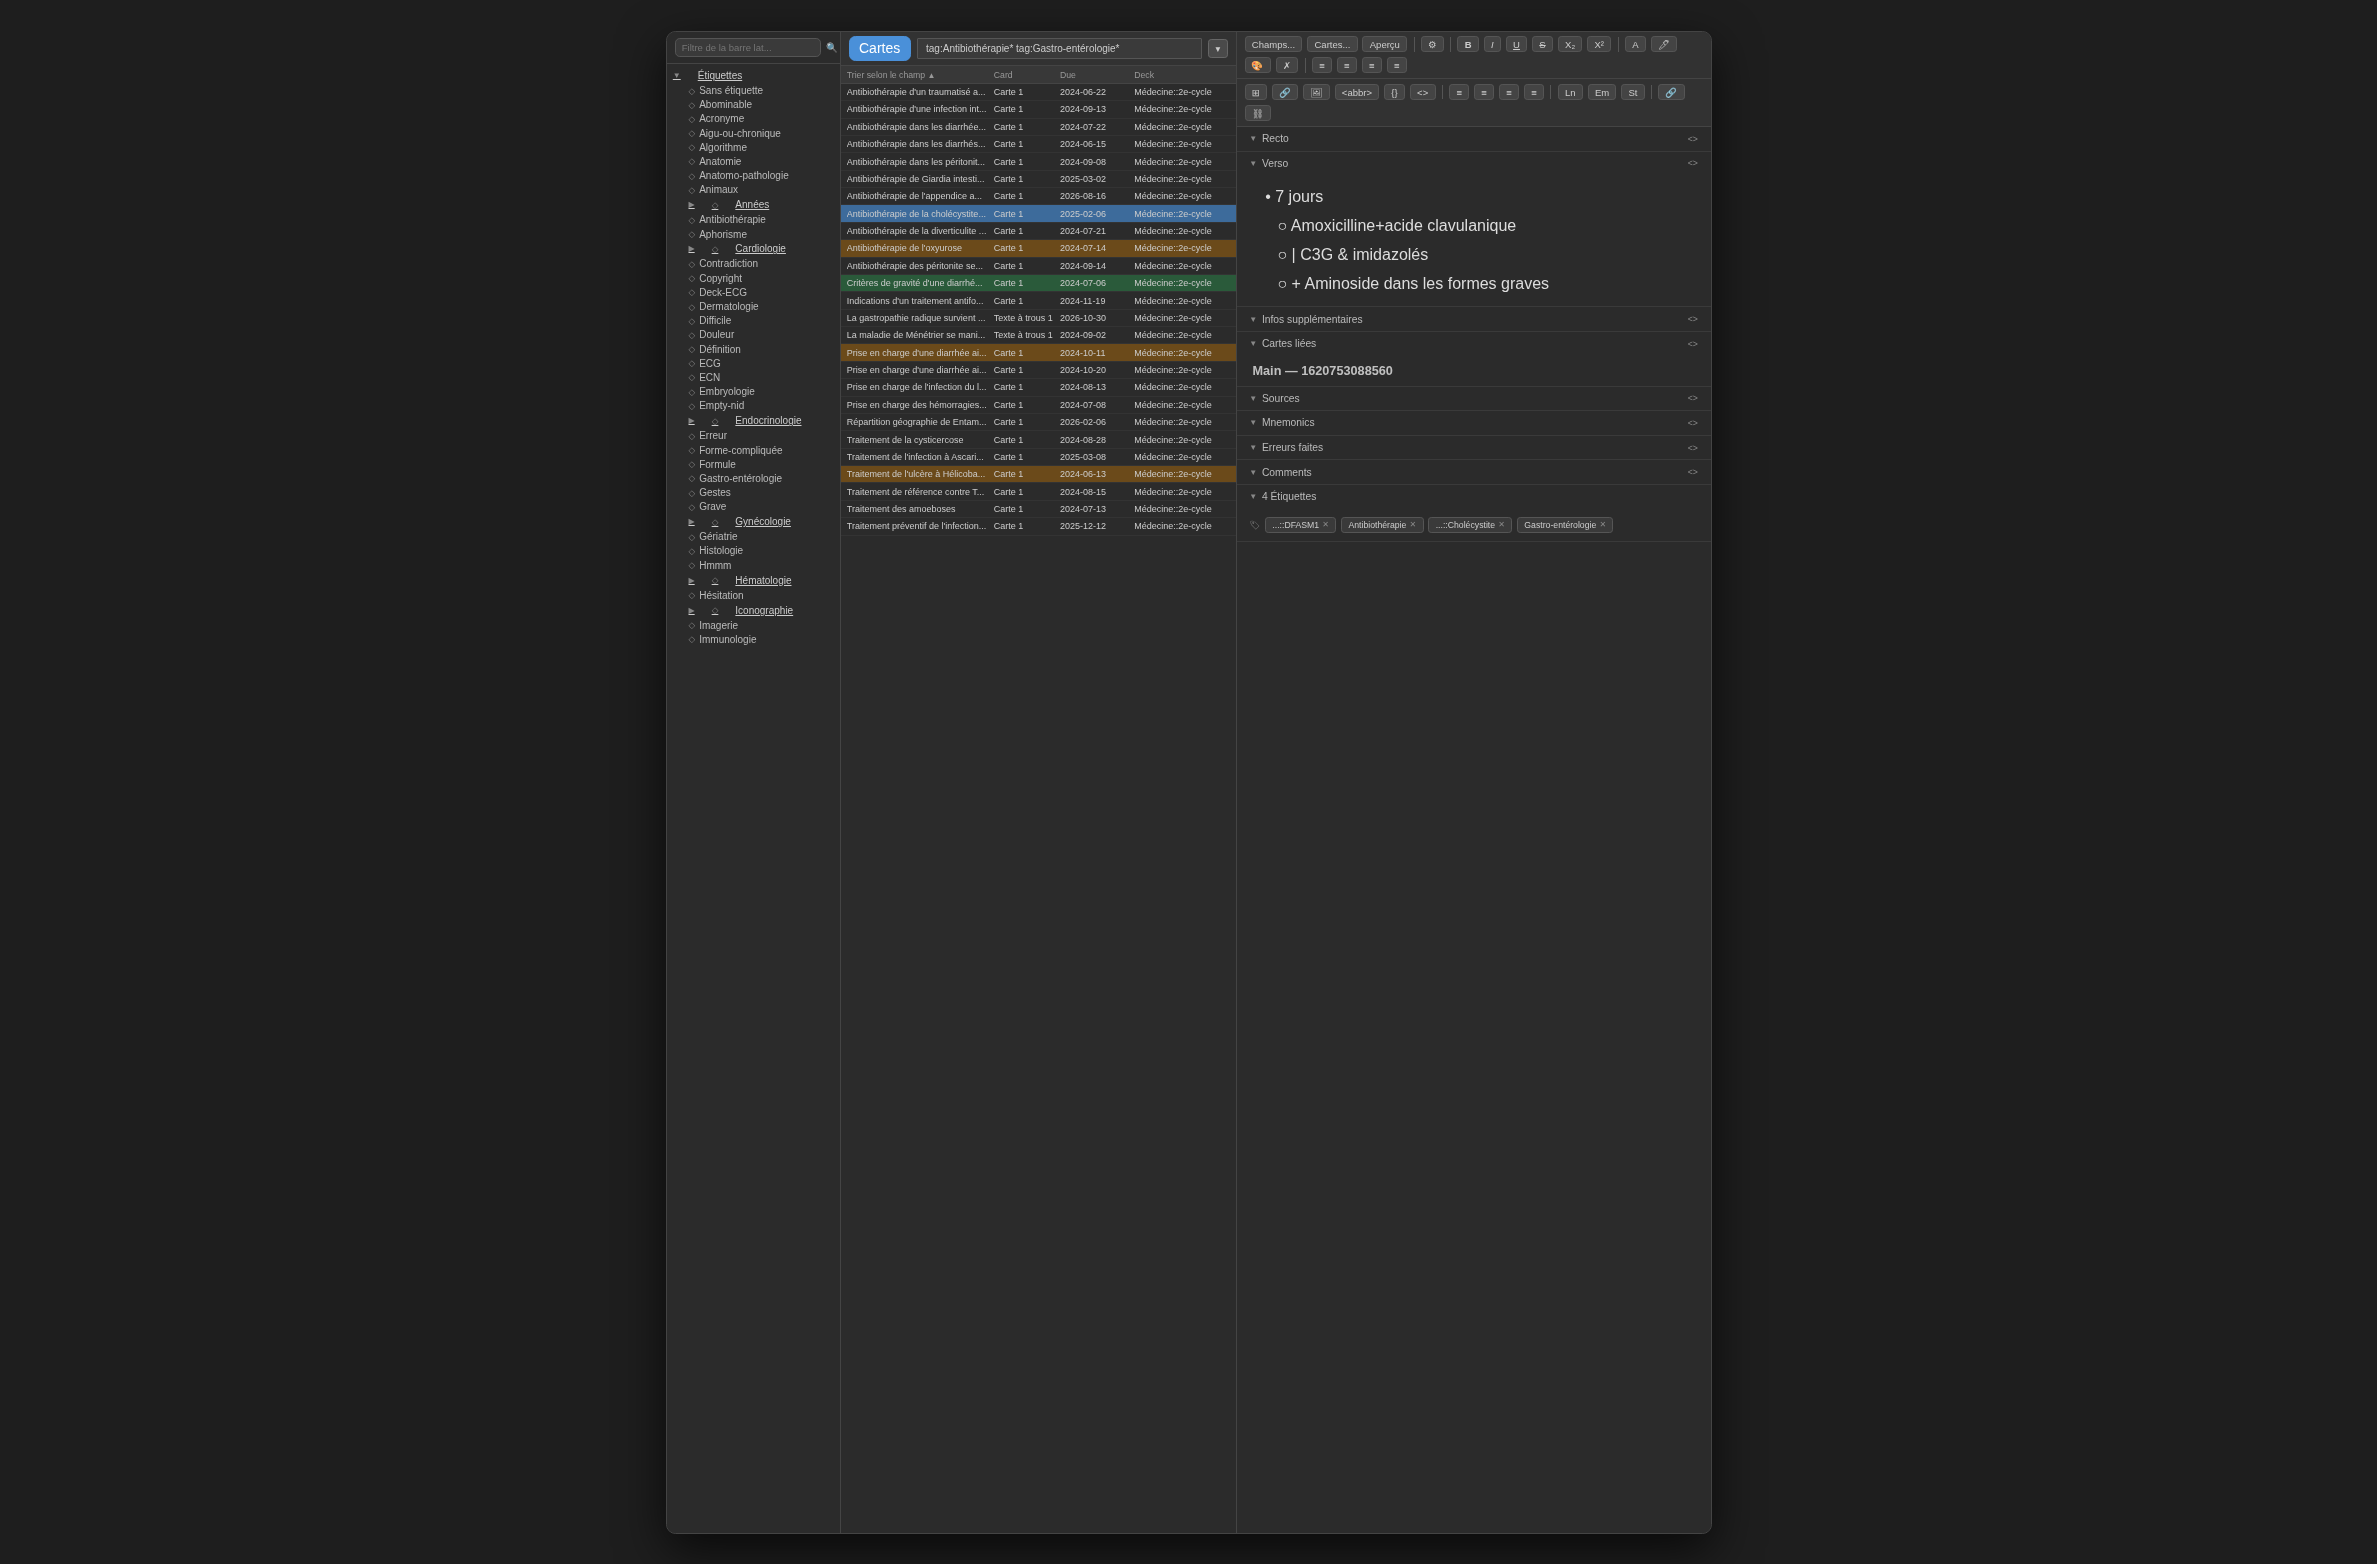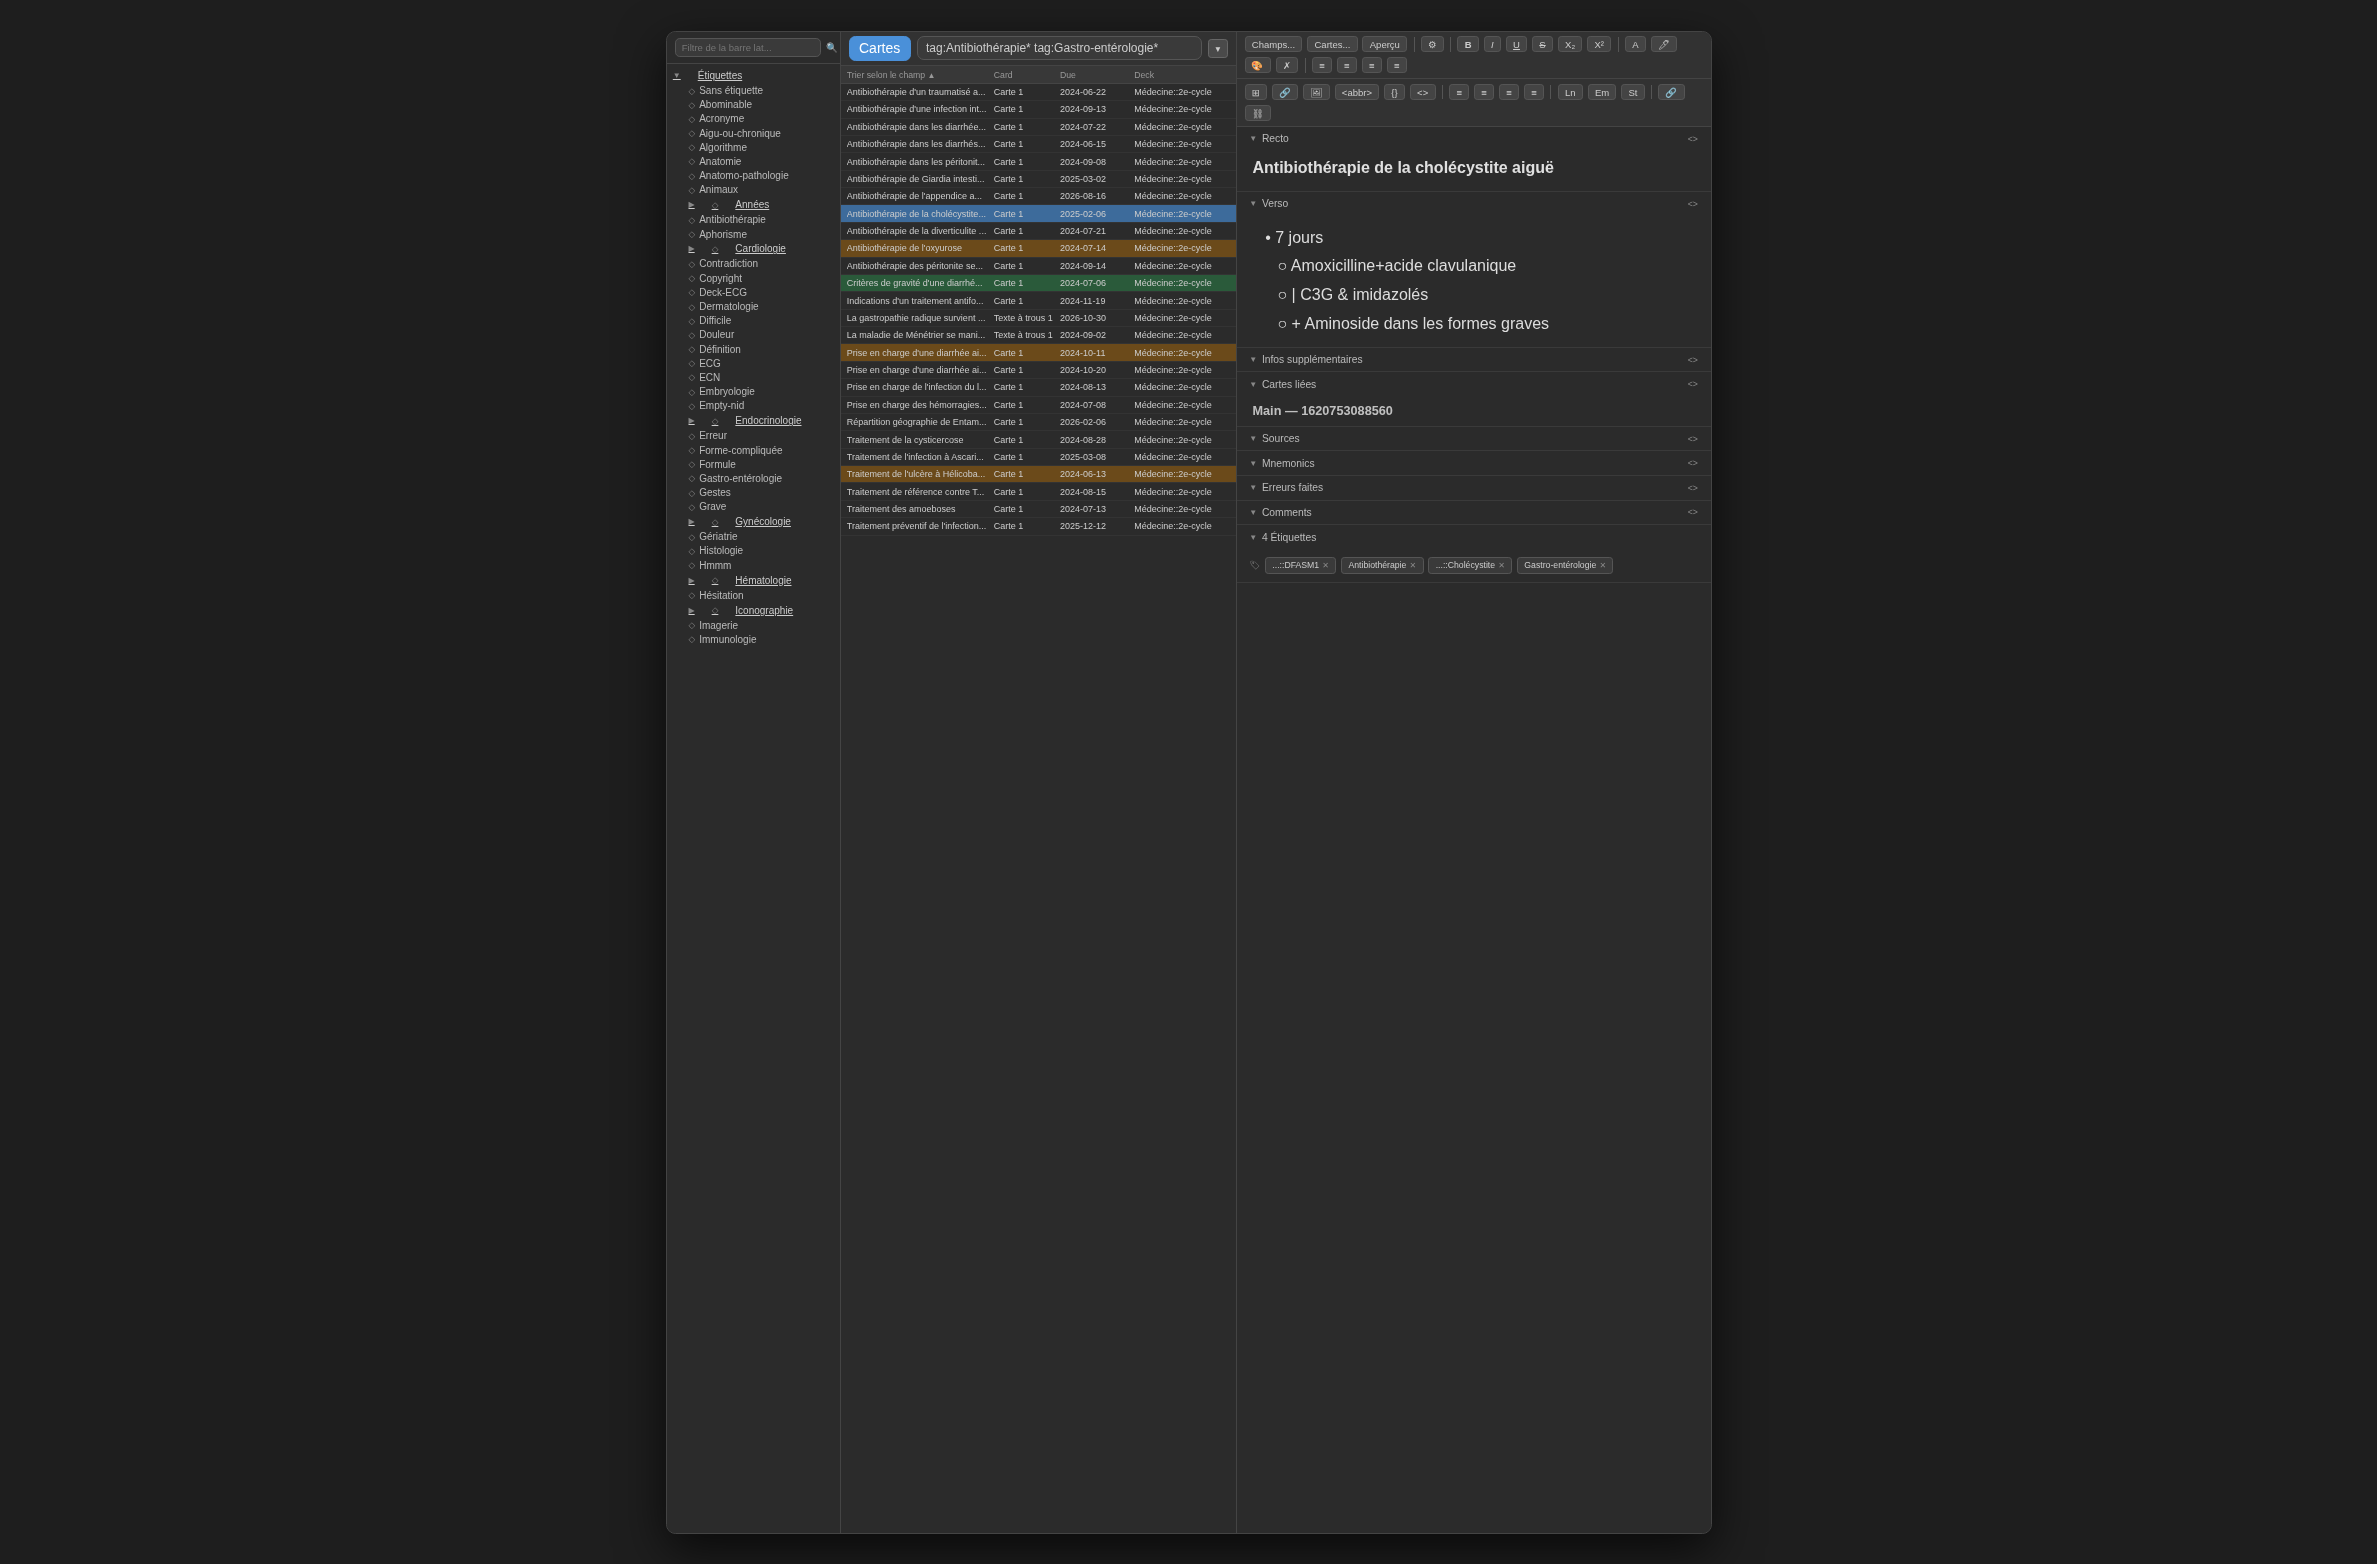--- a/index.html
+++ b/index.html
@@ -138,23 +138,23 @@
       cursor: pointer;
     }
     .tab-btn.active {
       background: #4a90d9;
       border-color: #4a90d9;
     }
     .search-bar {
       flex: 1;
       background: #3a3a3a;
       border: 0.8px solid #555;
-      border-radius: 7px;
+      border-radius: 1px;
       color: #ccc;
-      font-size: 12px;
+      font-size: 10px;
       padding: 4px 8px;
       outline: none;
     }
     .dropdown-arrow {
       background: #4a4a4a;
       border: 0.8px solid #666;
       border-radius: 3.2px;
       color: #ccc;
       padding: 3.2px 6.3px;
       cursor: pointer;
@@ -700,23 +700,20 @@
       </div>
 
       <div class="right-panel-section">
         <div class="section-header">
           <div class="section-title">
             <span class="section-chevron">▼</span>
             <span>Recto</span>
           </div>
           <span class="section-code-icon">&lt;&gt;</span>
         </div>
-        <div class="section-content">
-          <div class="card-title">Antibiothérapie de la cholécystite aiguë</div>
-        </div>
       </div>
 
       <div class="right-panel-section">
         <div class="section-header">
           <div class="section-title">
             <span class="section-chevron">▼</span>
             <span>Verso</span>
           </div>
           <span class="section-code-icon">&lt;&gt;</span>
         </div>

